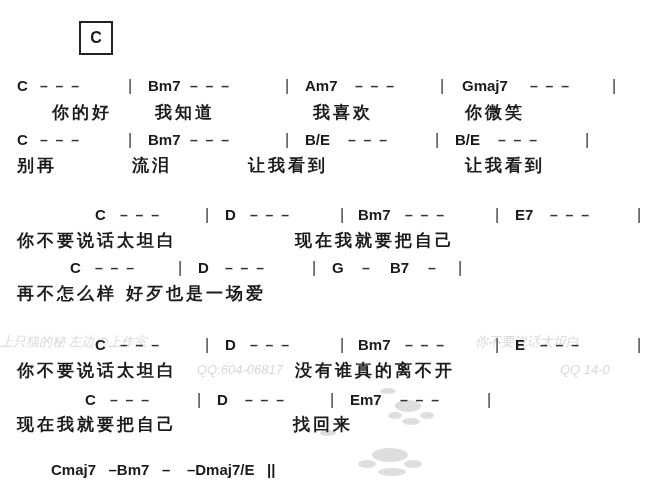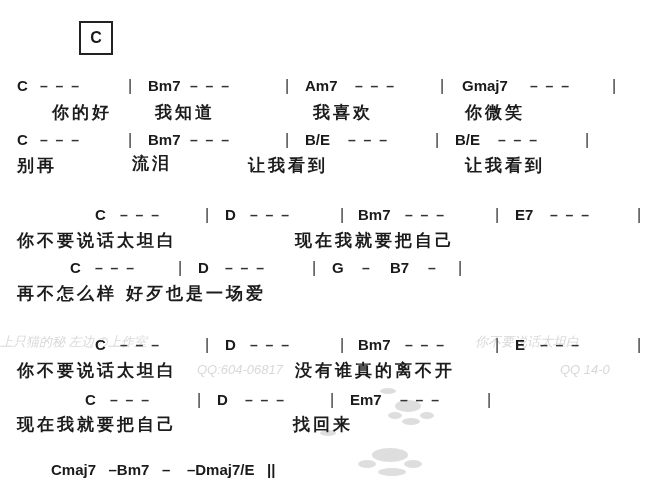--- a/index.html
+++ b/index.html
@@ -60,21 +60,21 @@
     <span class="abs chord" style="left: 148px; top: 131px;">Bm7</span>
     <span class="abs dash" style="left: 190px; top: 131px;">–  –  –</span>
     <span class="abs bar" style="left: 285px; top: 131px;">|</span>
     <span class="abs chord" style="left: 305px; top: 131px;">B/E</span>
     <span class="abs dash" style="left: 348px; top: 131px;">–  –  –</span>
     <span class="abs bar" style="left: 435px; top: 131px;">|</span>
     <span class="abs chord" style="left: 455px; top: 131px;">B/E</span>
     <span class="abs dash" style="left: 498px; top: 131px;">–  –  –</span>
     <span class="abs bar" style="left: 585px; top: 131px;">|</span>
     <span class="abs lyric" style="left: 17px; top: 155px;">别再</span>
-    <span class="abs lyric" style="left: 132px; top: 155px; font-family: Liberation Mono, monospace;">流泪</span>
+    <span class="abs lyric" style="left: 132px; top: 155px;">流泪</span>
     <span class="abs lyric" style="left: 248px; top: 155px;">让我看到</span>
     <span class="abs lyric" style="left: 465px; top: 155px;">让我看到</span>
     <span class="abs chord" style="left: 95px; top: 206px;">C</span>
     <span class="abs dash" style="left: 120px; top: 206px;">–  –  –</span>
     <span class="abs bar" style="left: 205px; top: 206px;">|</span>
     <span class="abs chord" style="left: 225px; top: 206px;">D</span>
     <span class="abs dash" style="left: 250px; top: 206px;">–  –  –</span>
     <span class="abs bar" style="left: 340px; top: 206px;">|</span>
     <span class="abs chord" style="left: 358px; top: 206px;">Bm7</span>
     <span class="abs dash" style="left: 405px; top: 206px;">–  –  –</span>

